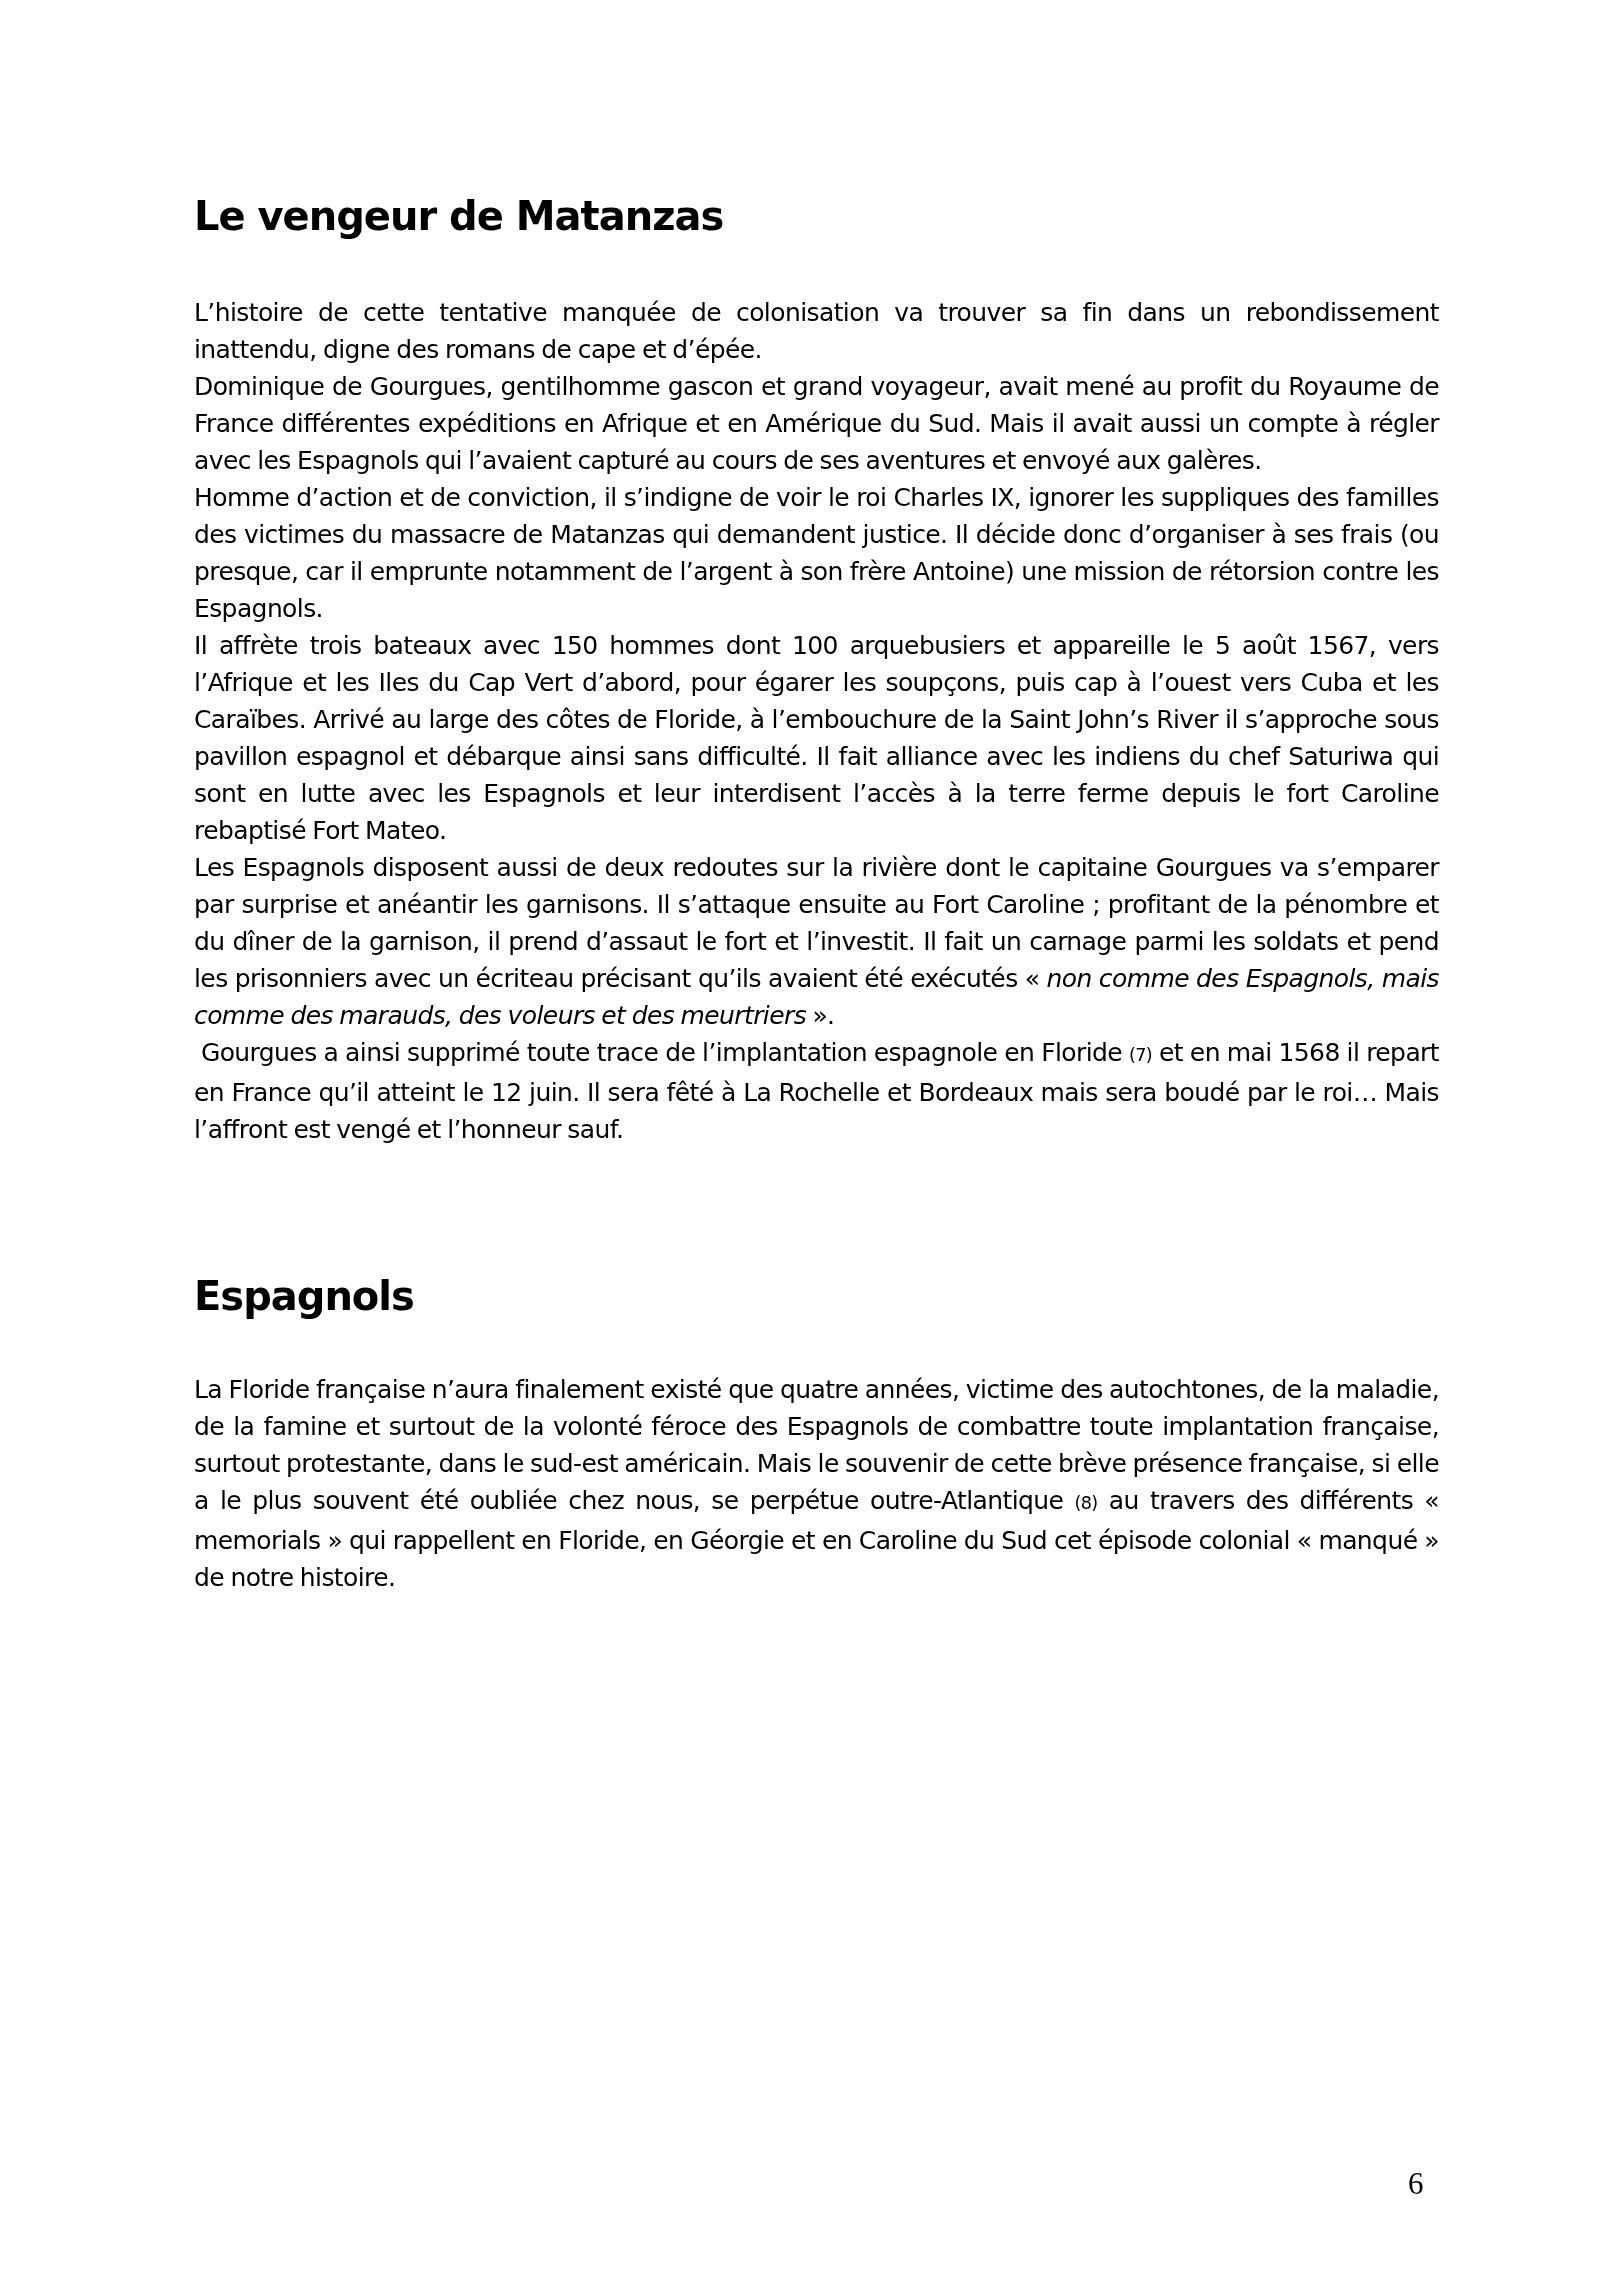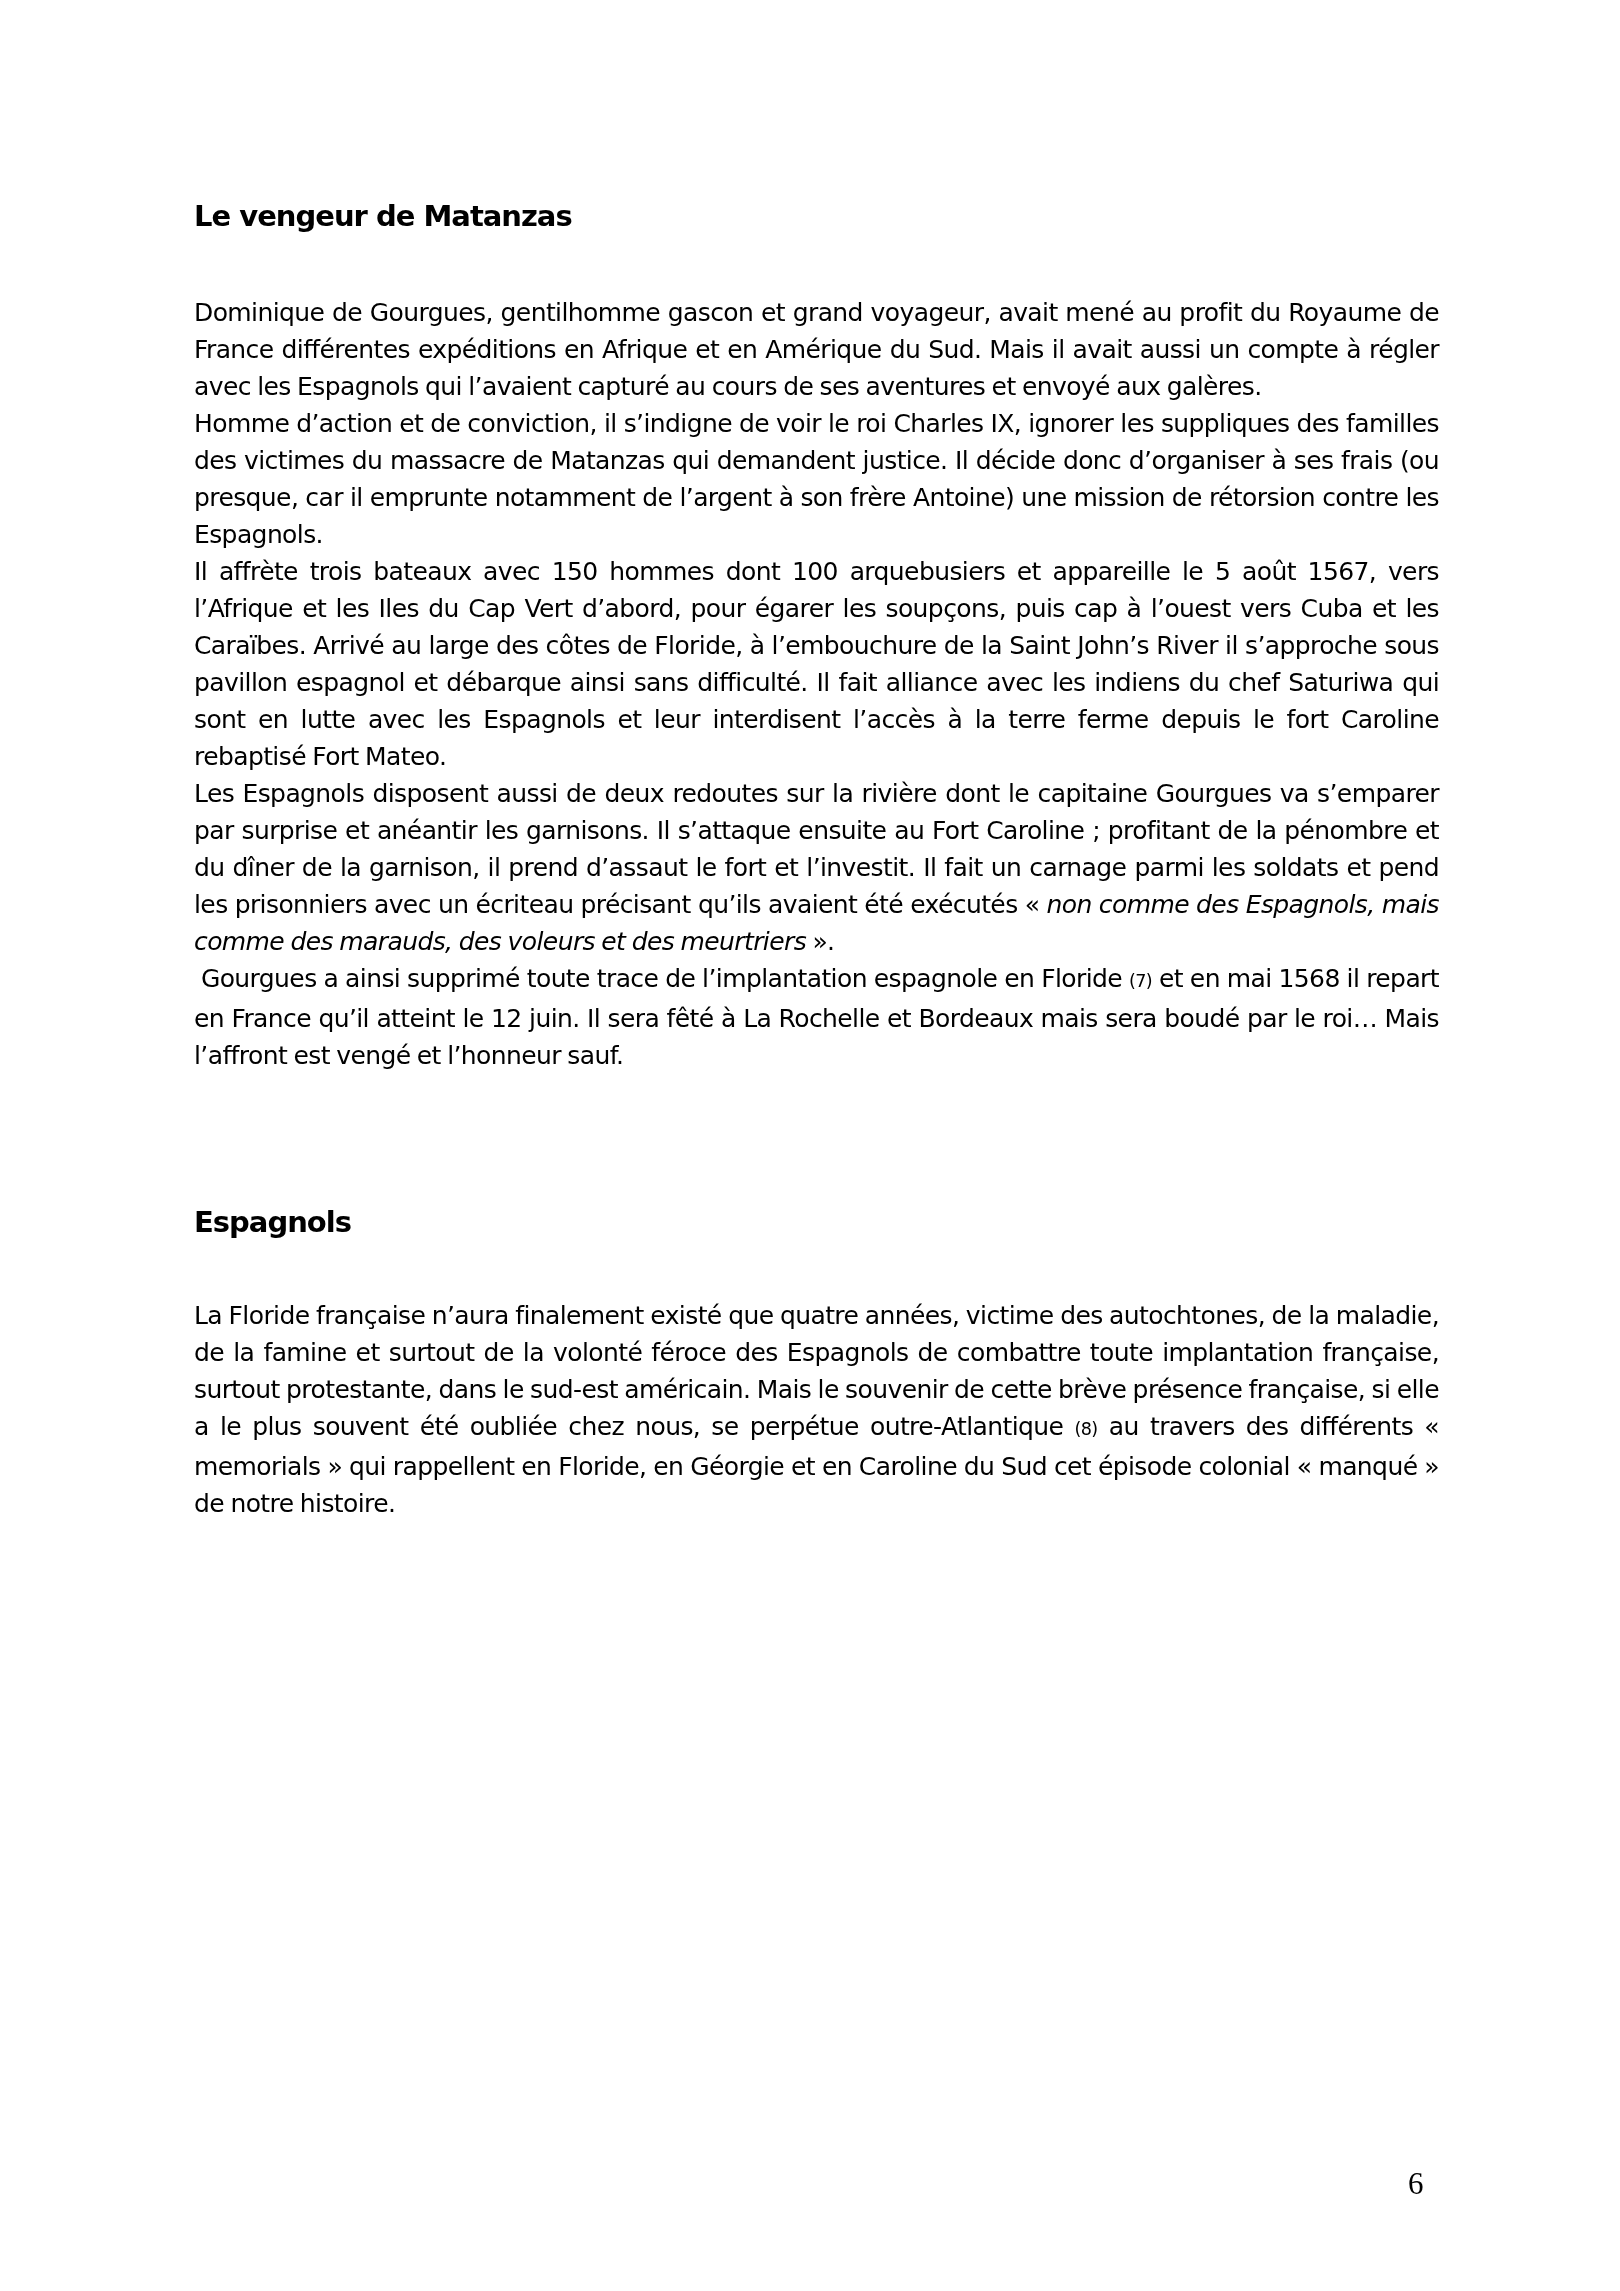--- a/index.html
+++ b/index.html
@@ -1,33 +1,34 @@
 <!DOCTYPE html>
 <html><head>
 <meta charset="utf-8">
 <style>
   html, body { margin: 0; padding: 0; background: #ffffff; }
   body { width: 1620px; height: 2292px; position: relative; overflow: hidden; }
   .page { position: absolute; left: 194px; top: 191px; width: 1245px; color: #000; font-family: "DejaVu Sans", sans-serif; }
-  .heading { font-size: 29px; font-weight: bold; letter-spacing: -1px; margin: 0; line-height: 51px; }
+  .heading { font-size: 40px; font-weight: bold; letter-spacing: -1px; margin: 0; line-height: 51px; }
   .para { font-size: 25px; line-height: 37px; margin: 0; text-align: justify; letter-spacing: -0.6px; word-spacing: -1px; }
   .para.last { text-align-last: left; }
   .gap1 { height: 52px; }
   .gap2 { height: 123px; }
   .gap3 { height: 49px; }
   .note { font-size: 17.6px; }
   em { font-style: italic; }
   .pagenum { position: absolute; left: 1408px; top: 2166px; font-family: "Liberation Serif", serif; font-size: 31px; color: #000; }
 </style>
 </head>
 <body>
 
 <div class="page">
   <h2 class="heading">Le vengeur de Matanzas</h2>
   <div class="gap1"></div>
+  <p class="para last">L’histoire de cette tentative manquée de colonisation va trouver sa fin dans un rebondissement inattendu, digne des romans de cape et d’épée.</p>
   <p class="para last">Dominique de Gourgues, gentilhomme gascon et grand voyageur, avait mené au profit du Royaume de France différentes expéditions en Afrique et en Amérique du Sud. Mais il avait aussi un compte à régler avec les Espagnols qui l’avaient capturé au cours de ses aventures et envoyé aux galères.</p>
   <p class="para last">Homme d’action et de conviction, il s’indigne de voir le roi Charles IX, ignorer les suppliques des familles des victimes du massacre de Matanzas qui demandent justice. Il décide donc d’organiser à ses frais (ou presque, car il emprunte notamment de l’argent à son frère Antoine) une mission de rétorsion contre les Espagnols.</p>
   <p class="para last">Il affrète trois bateaux avec 150 hommes dont 100 arquebusiers et appareille le 5 août 1567, vers l’Afrique et les Iles du Cap Vert d’abord, pour égarer les soupçons, puis cap à l’ouest vers Cuba et les Caraïbes. Arrivé au large des côtes de Floride, à l’embouchure de la Saint John’s River il s’approche sous pavillon espagnol et débarque ainsi sans difficulté. Il fait alliance avec les indiens du chef Saturiwa qui sont en lutte avec les Espagnols et leur interdisent l’accès à la terre ferme depuis le fort Caroline rebaptisé Fort Mateo.</p>
   <p class="para last"><span>Les Espagnols disposent aussi de deux redoutes sur la rivière dont le capitaine Gourgues va s’emparer par surprise et anéantir les garnisons. Il s’attaque ensuite au Fort Caroline ; profitant de la pénombre et du dîner de la garnison, il prend d’assaut le fort et l’investit. Il fait un carnage parmi les soldats et pend les prisonniers avec un écriteau précisant qu’ils avaient été exécutés </span><span>« </span><em>non comme des Espagnols, mais comme des marauds, des voleurs et des meurtriers</em><span> ».</span></p>
   <p class="para last"><span>&nbsp;Gourgues a ainsi supprimé toute trace de l’implantation espagnole en Floride </span><span class="note">(7)</span><span> et en mai 1568 il repart en France qu’il atteint le 12 juin. Il sera fêté à La Rochelle et Bordeaux mais sera boudé par le roi…  Mais l’affront est vengé et l’honneur sauf.</span></p>
 
   <div class="gap2"></div>
   <h2 class="heading">Espagnols</h2>
   <div class="gap3"></div>
   <p class="para last"><span>La Floride française n’aura finalement existé que quatre années, victime des autochtones, de la maladie, de la famine et surtout de la volonté féroce des Espagnols de combattre toute implantation française, surtout protestante, dans le sud-est américain. Mais le souvenir de cette brève présence française, si elle a le plus souvent été oubliée chez nous, se perpétue outre-Atlantique </span><span class="note">(8)</span><span> au travers des différents « memorials » qui rappellent en Floride, en Géorgie et en Caroline du Sud cet épisode colonial « manqué » de notre histoire.</span></p>

